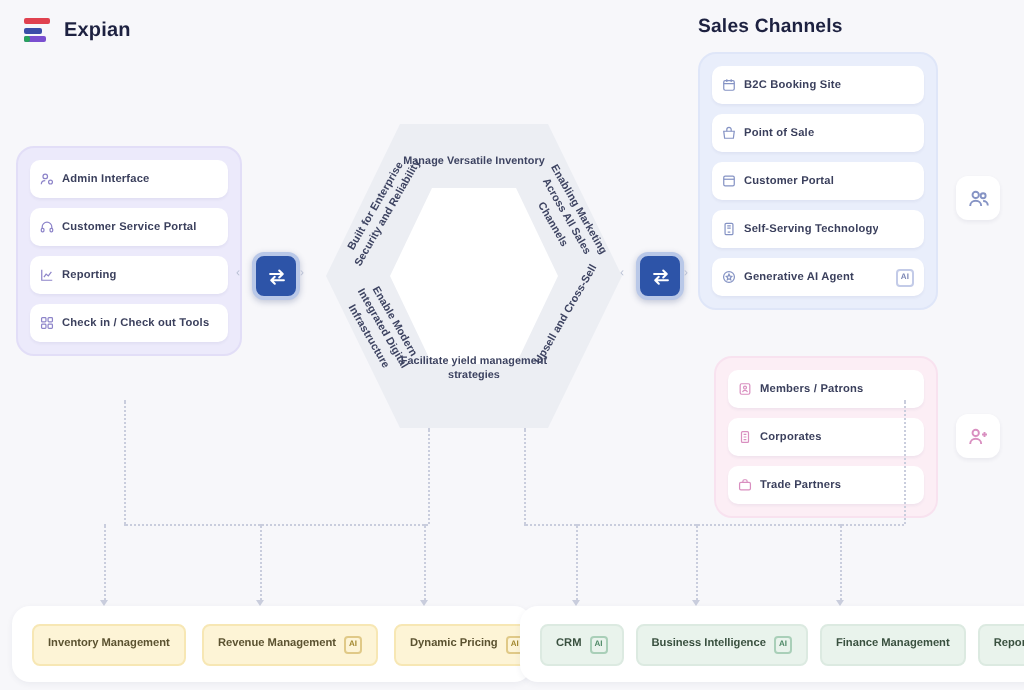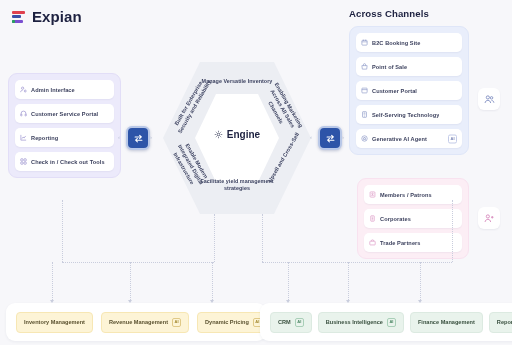--- a/index.html
+++ b/index.html
@@ -14,21 +14,21 @@
   .stage{position:absolute;inset:0;}
 
   
   .brand{position:absolute;left:12px;top:8px;display:flex;align-items:center;gap:6px;}
   .brand-mark{width:14px;height:14px;position:relative;display:block;}
   .brand-mark i{position:absolute;left:0;display:block;border-radius:1px;}
   .bm1{top:1px;width:13px;height:3px;background:#e0414f;}
   .bm2{top:5.5px;width:9px;height:3px;background:#3b4ea8;}
   .bm3{top:10px;width:11px;height:3px;background:#7a4fd0;}
   .bm4{top:10px;left:11.5px;width:3px;height:3px;background:#27a35c;border-radius:50%;}
-  .brand-name{font-size:15px;font-weight:600;letter-spacing:.1px;color:#1d2140;}
+  .brand-name{font-size:10px;font-weight:600;letter-spacing:.1px;color:#1d2140;}
 
   
   .panel-title{font-size:9.6px;font-weight:700;color:#1d2140;letter-spacing:.1px;}
 
   .admin-wrap{position:absolute;left:8px;top:66px;width:113px;}
   .sales-wrap{position:absolute;left:349px;top:8px;width:120px;}
   .members-wrap{position:absolute;left:357px;top:178px;width:112px;}
 
   .card-group{border-radius:9px;padding:6px;display:flex;flex-direction:column;gap:5px;}
   .group-violet{background:#eceafb;border:1px solid #e2def7;}
@@ -170,21 +170,21 @@
             <rect x="9.2" y="1.8" width="5" height="5" rx="1"></rect>
           <rect x="1.8" y="9.2" width="5" height="5" rx="1"></rect>
             <rect x="9.2" y="9.2" width="5" height="5" rx="1"></rect>
         </svg>
         <span class="lbl">Check in / Check out Tools</span>
       </div>
     </div>
   </div>
 
   <div class="sales-wrap">
-    <div class="panel-title">Across Channels</div>
+    <div class="panel-title">Sales Channels</div>
     <div class="card-group group-blue" style="margin-top:7px;">
       <div class="chip">
         <svg class="ic" viewBox="0 0 16 16" fill="none" stroke="#8593c4" stroke-width="1.4">
           <rect x="2" y="3" width="12" height="11" rx="1.6"></rect>
             <path d="M2 6.5h12M5.5 1.5v3M10.5 1.5v3"></path>
         </svg>
         <span class="lbl">B2C Booking Site</span>
       </div>
       <div class="chip">
         <svg class="ic" viewBox="0 0 16 16" fill="none" stroke="#8593c4" stroke-width="1.4">
@@ -266,27 +266,20 @@
     <div class="hex"></div>
     <div class="hex-inner"></div>
 
     <div class="hexseg seg-top">Manage Versatile Inventory</div>
     <div class="hexseg seg-tr">Enabling Marketing Across All Sales Channels</div>
     <div class="hexseg seg-br">Upsell and Cross-Sell</div>
     <div class="hexseg seg-bottom">Facilitate yield management strategies</div>
     <div class="hexseg seg-bl">Enable Modern Integrated Digital Infrastructure</div>
     <div class="hexseg seg-tl">Built for Enterprise Security and Reliability</div>
 
-    <div class="engine-label">
-      <svg class="gear" viewBox="0 0 16 16" fill="none" stroke="#2c3150" stroke-width="1.3">
-        <circle cx="8" cy="8" r="2.4"></circle>
-        <path d="M8 1.4v1.8M8 12.8v1.8M1.4 8h1.8M12.8 8h1.8M3.3 3.3l1.3 1.3M11.4 11.4l1.3 1.3M12.7 3.3l-1.3 1.3M4.6 11.4l-1.3 1.3"></path>
-      </svg>
-      <span>Engine</span>
-    </div>
   </div>
 
   <div class="dotdash" style="left:118px;top:134px;">‹</div>
   <div class="exch left">
     <svg width="11" height="11" viewBox="0 0 16 16" fill="none" stroke="#ffffff" stroke-width="1.5" stroke-linecap="round" stroke-linejoin="round">
       <path d="M3 5.8h9M9.6 3.3l2.6 2.5-2.6 2.5"></path>
         <path d="M13 10.4H4M6.4 7.9 3.8 10.4l2.6 2.5"></path>
     </svg>
   </div>
   <div class="dotdash" style="left:150px;top:134px;">›</div>

